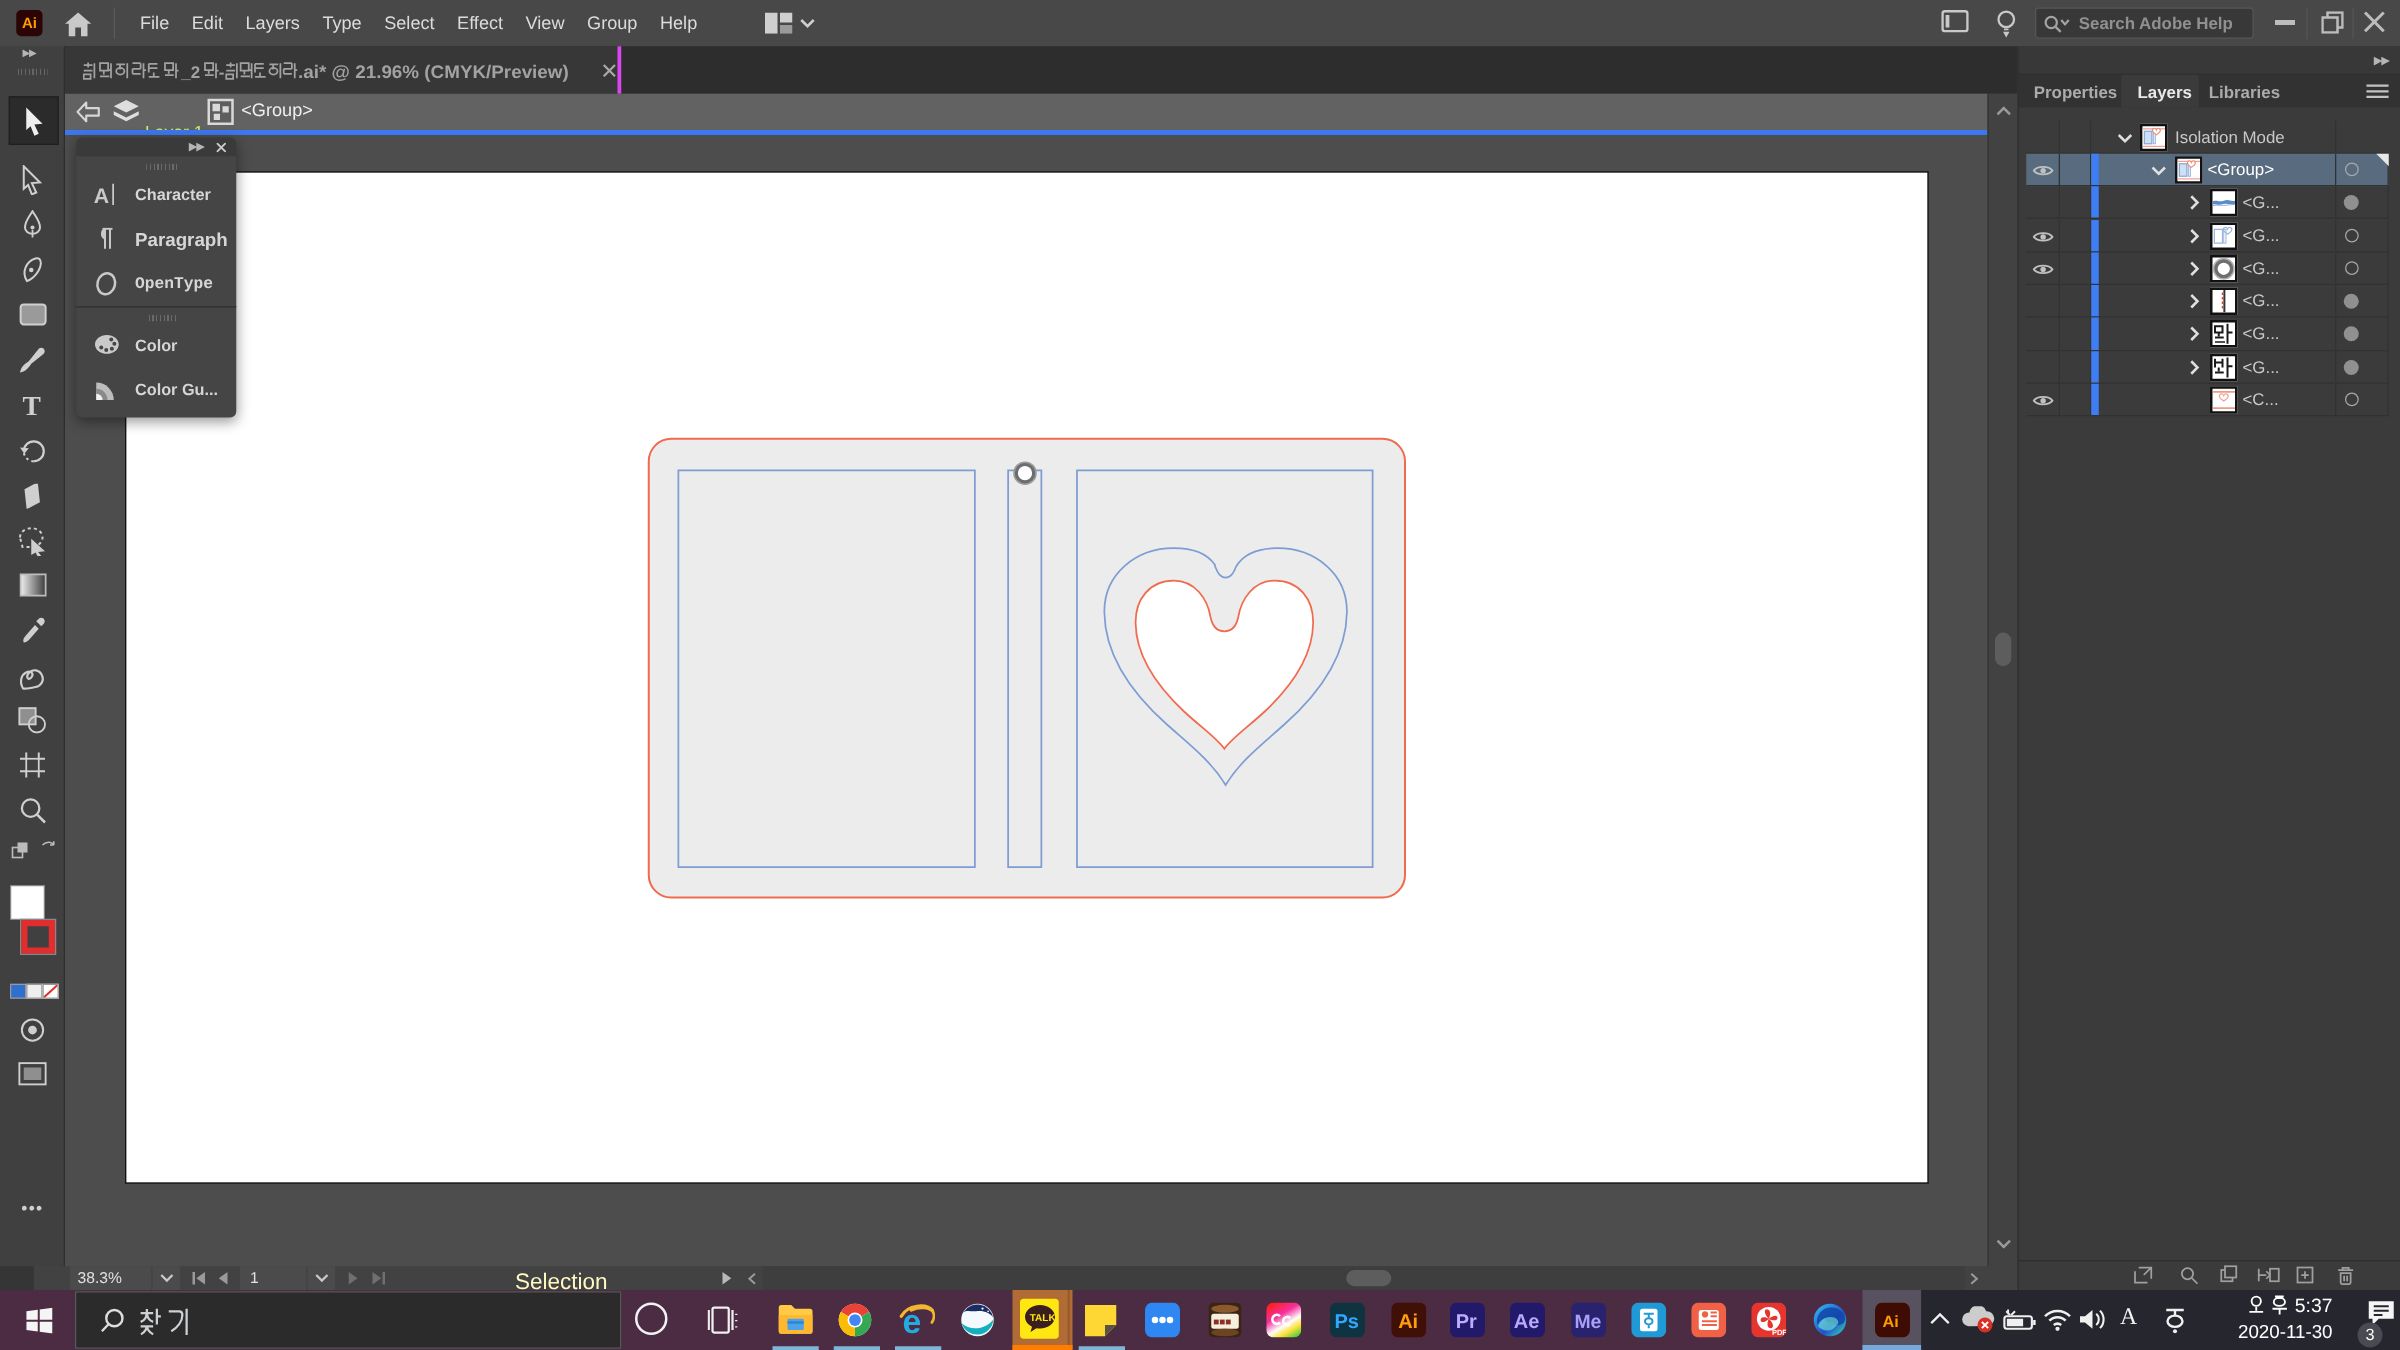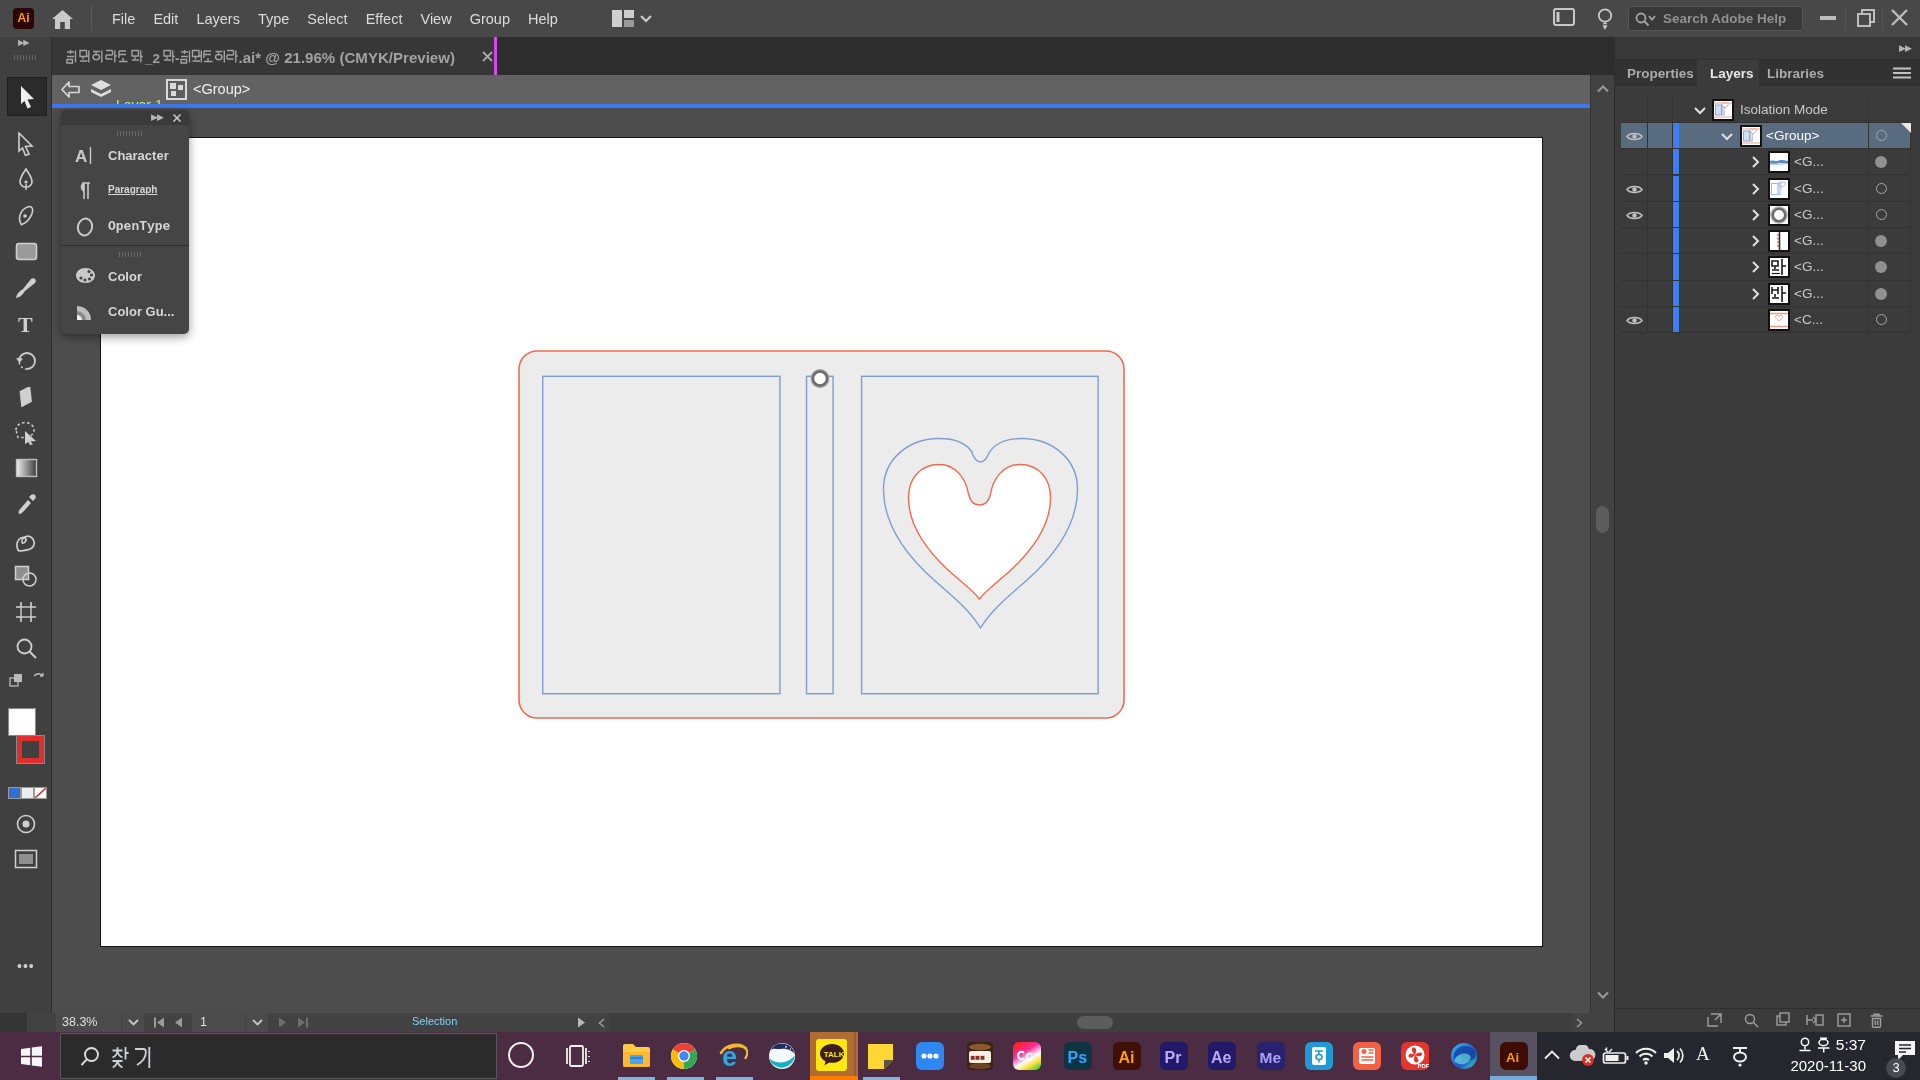--- a/index.html
+++ b/index.html
@@ -254,21 +254,21 @@
           <path d="M1 1 L5.5 5.5 L10 1" stroke="#c9c9c9" stroke-width="1.8" fill="none"></path>
         </svg>
       </div>
  <svg class="abs" style="left:278px;top:4px;" width="9" height="11" viewBox="0 0 9 11">
         <path d="M1 0.5 L8 5.5 L1 10.5 Z" fill="#6f6f6f"></path>
       </svg>
  <svg class="abs" style="left:297px;top:4px;" width="12" height="11" viewBox="0 0 12 11">
         <path d="M1 0.5 L8 5.5 L1 10.5 Z" fill="#6f6f6f"></path>
         <path d="M10 0.5 V10.5" stroke="#6f6f6f" stroke-width="2"></path>
       </svg>
- <span class="abs" style="left:412px;top:2px;color:#7dd3fc;font-size:11px;">Selection</span>
+ <span class="abs" style="left:412px;top:2px;color:#fef9c3;font-size:18px;">Selection</span>
  <svg class="abs" style="left:577px;top:4px;" width="9" height="11" viewBox="0 0 9 11">
         <path d="M1 0.5 L8 5.5 L1 10.5 Z" fill="#b9b9b9"></path>
       </svg>
  <svg class="abs" style="left:598px;top:5px;" width="7" height="10" viewBox="0 0 7 10">
         <path d="M6 1 L1.5 5 L6 9" stroke="#9a9a9a" stroke-width="1.6" fill="none"></path>
       </svg>
  <div class="abs" style="left:610px;top:0;width:962px;height:19px;background:#3e3e3e;"></div>
  <div class="abs" style="left:1077px;top:3px;width:36px;height:13px;background:#5d5d5d;border-radius:7px;"></div>
  <svg class="abs" style="left:1576px;top:5px;" width="7" height="10" viewBox="0 0 7 10">
         <path d="M1 1 L5.5 5 L1 9" stroke="#9a9a9a" stroke-width="1.6" fill="none"></path>
@@ -708,21 +708,21 @@
           <text x="0" y="16" font-size="17" font-weight="bold" fill="#c9c9c9" font-family="Liberation Sans">A</text>
           <path d="M15.5 1 V18" stroke="#c9c9c9" stroke-width="1.4"></path>
         </svg>
   <span class="abs" style="left:33px;top:2px;color:#d6d6d6;font-size:13px;font-weight:bold;">Character</span>
  </div>
  <div class="abs" style="left:14px;top:72px;width:110px;height:20px;">
   <svg width="20" height="19" viewBox="0 0 20 19">
           <path d="M7 1 H15 M13 1 V17 M9 1 V17 M9 9 A4.5 4.5 0 0 1 9 1" fill="none" stroke="#c9c9c9" stroke-width="1.6"></path>
           <path d="M9 1 A4.5 4.5 0 0 0 9 9 Z" fill="#c9c9c9"></path>
         </svg>
-  <span class="abs" style="left:33px;top:2px;color:#d6d6d6;font-size:10px;font-weight:bold;text-decoration:underline;">Paragraph</span>
+  <span class="abs" style="left:33px;top:2px;color:#d6d6d6;font-size:15px;font-weight:bold;">Paragraph</span>
  </div>
  <div class="abs" style="left:14px;top:107px;width:110px;height:20px;font-family:Liberation Mono, monospace;">
   <svg width="20" height="20" viewBox="0 0 20 20">
           <ellipse cx="10" cy="10" rx="7" ry="8.5" fill="none" stroke="#c9c9c9" stroke-width="2" transform="rotate(14 10 10)"></ellipse>
         </svg>
   <span class="abs" style="left:33px;top:2px;color:#d6d6d6;font-size:13px;font-weight:bold;">OpenType</span>
  </div>
  <div class="abs" style="left:0;top:135px;width:128px;height:1px;background:#2f2f2f;"></div>
  <div class="abs" style="left:58px;top:142px;width:22px;height:5px;background-image:repeating-linear-gradient(90deg,#6a6a6a 0 1px,transparent 1px 3px);"></div>
  <div class="abs" style="left:14px;top:157px;width:110px;height:20px;">

